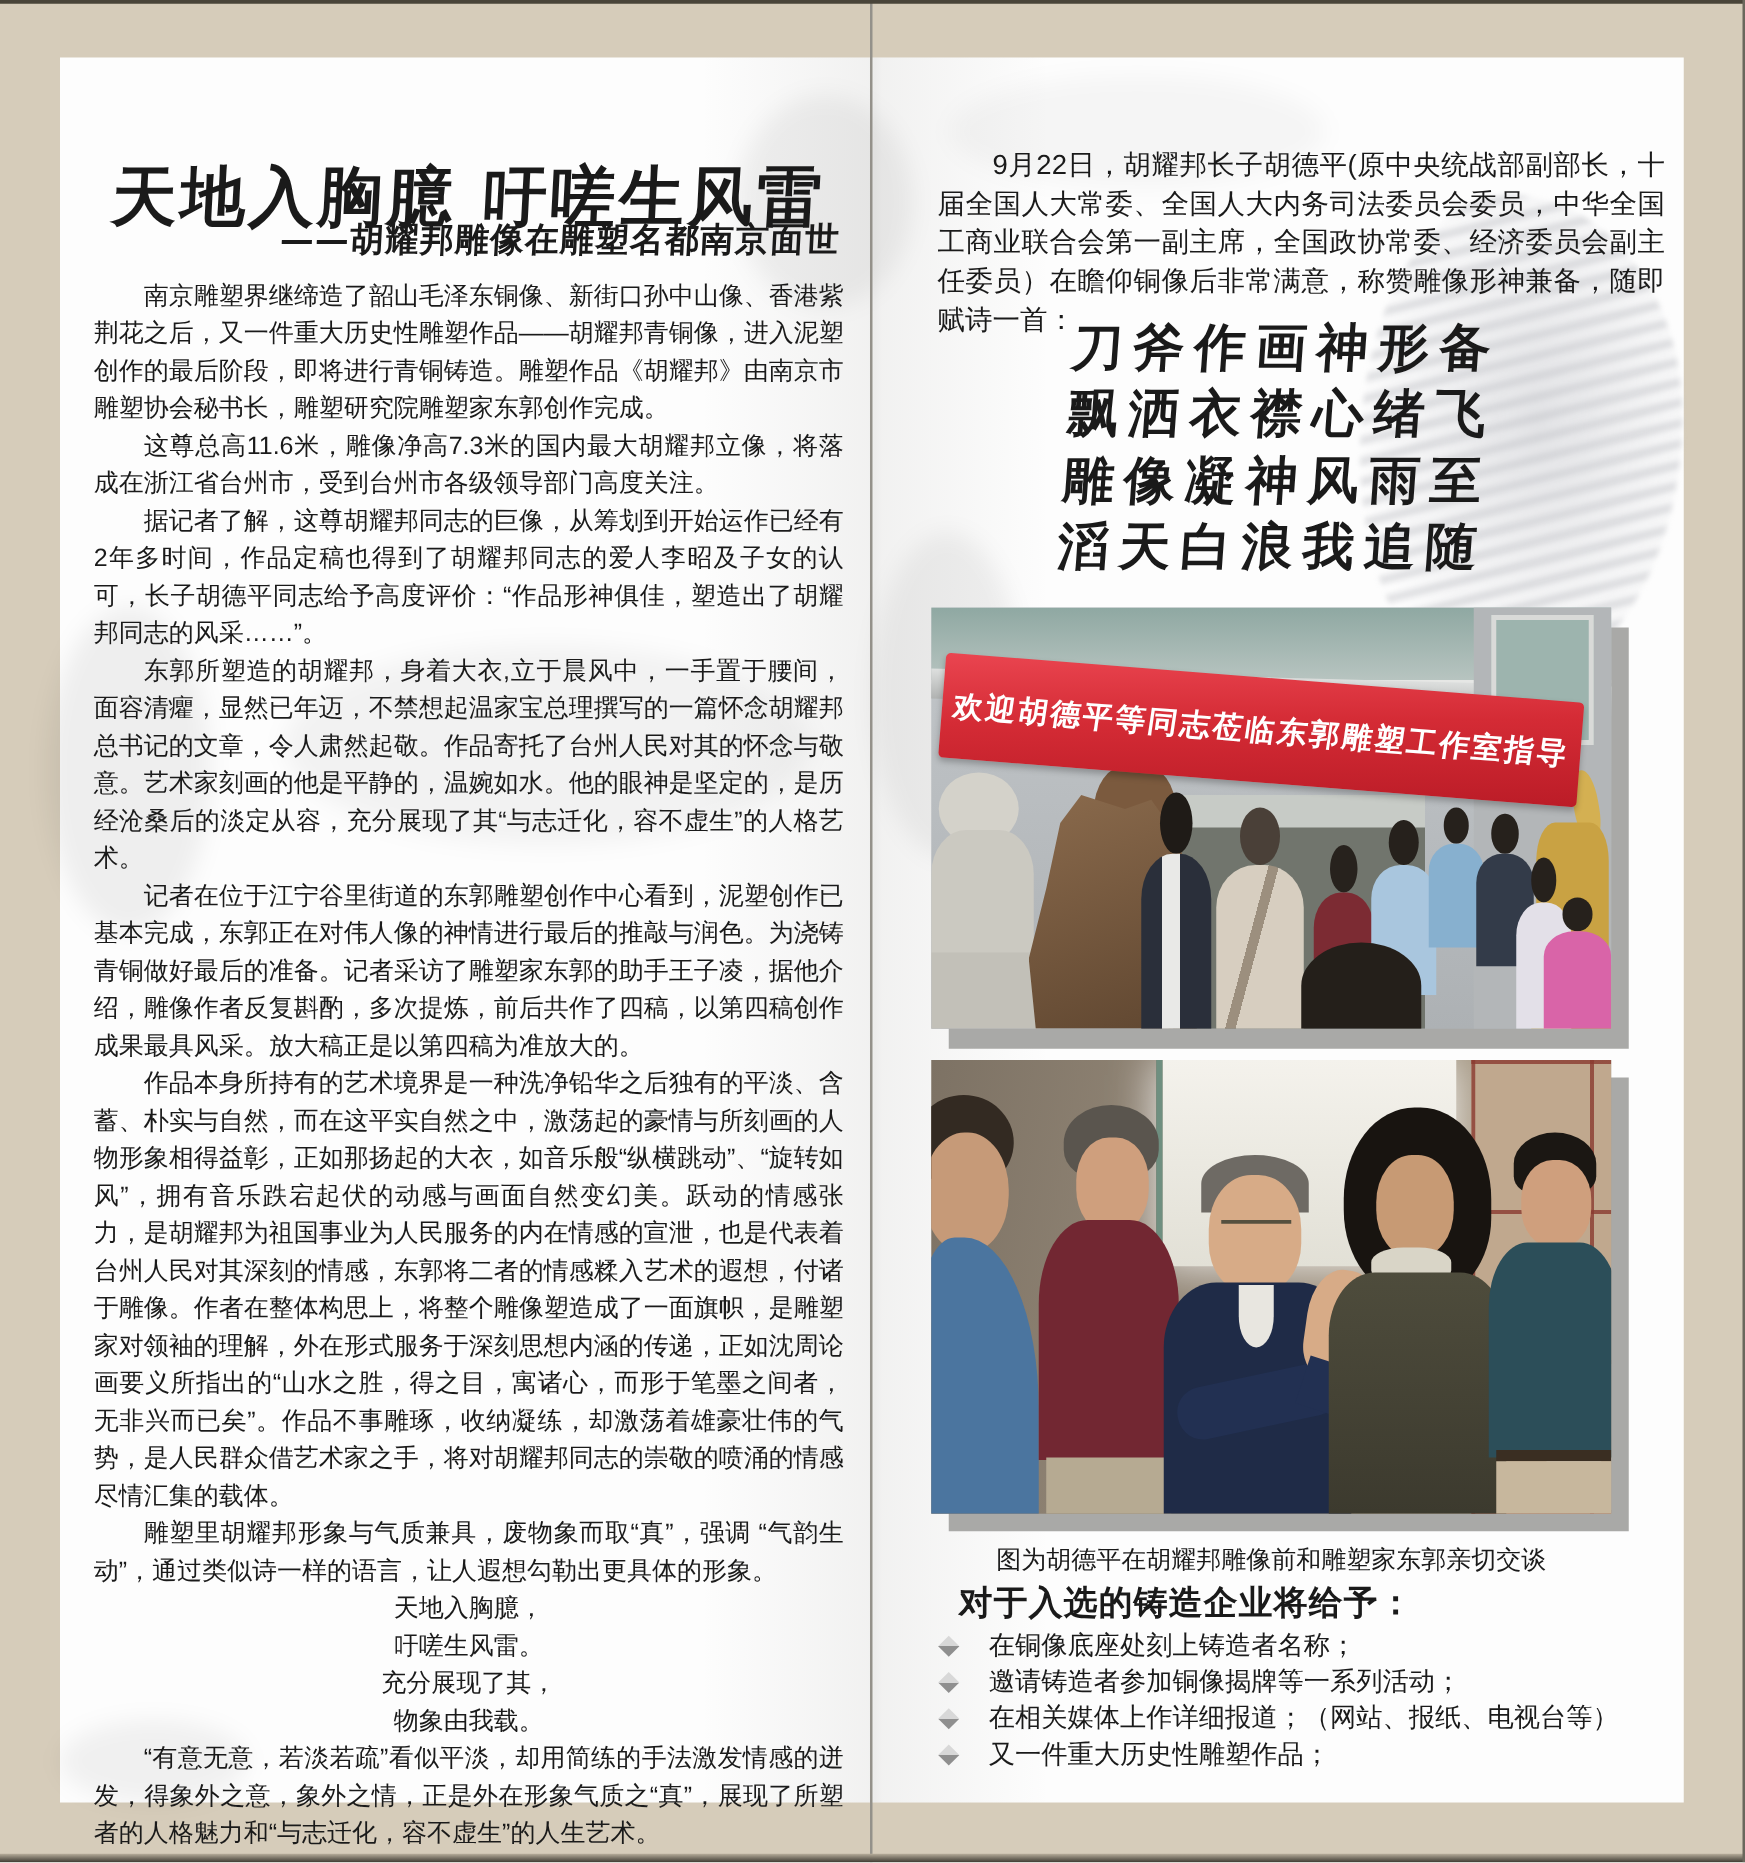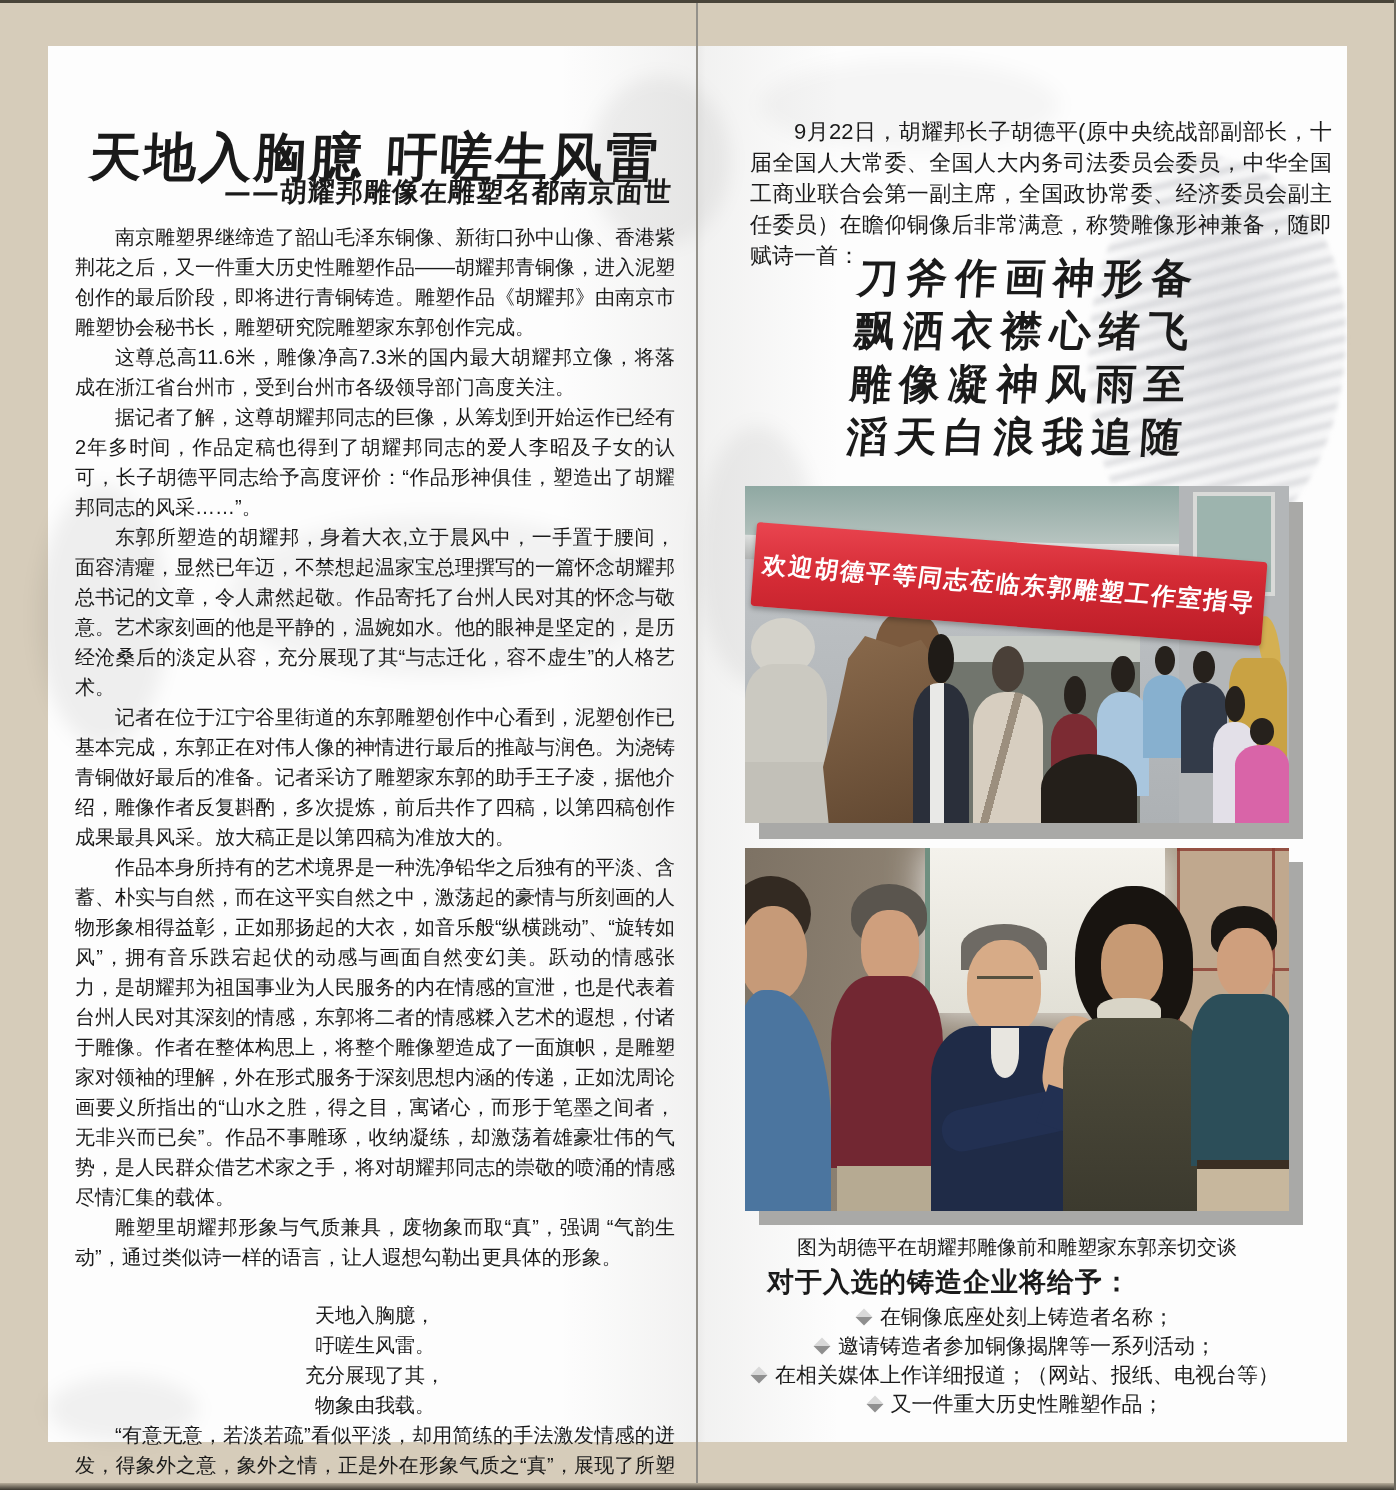--- a/index.html
+++ b/index.html
@@ -24,29 +24,29 @@
      border-radius:46% 54% 58% 42% / 52% 44% 56% 48%;filter:blur(2px);}
   
   .page{top:46px;height:1396px;}
   .left-page{left:48px;width:649px;}
   .right-page{left:697px;width:650px;}
   .calli{font-family:"DejaVu Serif",serif;font-weight:bold;}
   .title{left:27px;top:42px;width:600px;text-align:center;font-size:52px;letter-spacing:3px;transform:skewX(-3deg);}
   .subtitle{left:140px;top:128px;width:520px;text-align:center;font-size:27px;letter-spacing:1px;transform:skewX(-3deg);}
   .body-col{left:27px;top:176px;width:600px;font-size:20px;line-height:30px;text-align:justify;}
   .body-col p{margin:0;text-indent:2em;}
-  .inline-poem{text-align:center;margin-top:28px;}
+  .inline-poem{text-align:center;}
   .intro{left:53px;top:70px;width:582px;font-size:22px;line-height:31px;text-align:justify;margin:0;text-indent:2em;}
   .poem{left:155px;top:206px;font-size:41px;line-height:53px;letter-spacing:8px;transform:skewX(-4deg);}
   .photo-shadow{background:#a9a9a7;}
   .photo{overflow:hidden;background:#b9bdbf;}
   .caption{left:48px;top:1188px;width:544px;text-align:center;font-size:20px;}
   .offer-heading{left:70px;top:1218px;margin:0;font-size:27px;font-weight:bold;letter-spacing:1px;}
   .offers{left:56px;top:1258px;margin:0;padding:0;list-style:none;font-size:21px;}
-  .offers li{display:flex;align-items:flex-start;gap:10px;height:29px;line-height:26px;margin:0;justify-content:center;}
+  .offers li{display:flex;align-items:flex-start;gap:26px;height:29px;line-height:26px;margin:0;}
   .diamond{flex:0 0 auto;width:12px;height:12px;margin-top:7px;transform:rotate(45deg);
     background:linear-gradient(135deg,#d8d8d8 0 50%,#8f8f8f 50% 100%);}
   
   .banner{display:flex;align-items:center;justify-content:center;
     background:linear-gradient(175deg,#ea4550 0%,#d42b35 45%,#bb1c27 100%);
     border-radius:4px;box-shadow:0 3px 5px rgba(0,0,0,.25);}
   .banner span{color:#ffffff;font-weight:bold;font-size:24px;letter-spacing:2px;white-space:nowrap;
     font-family:"DejaVu Serif",serif;transform:skewX(-4deg);}
   
   .pn{position:absolute;}

